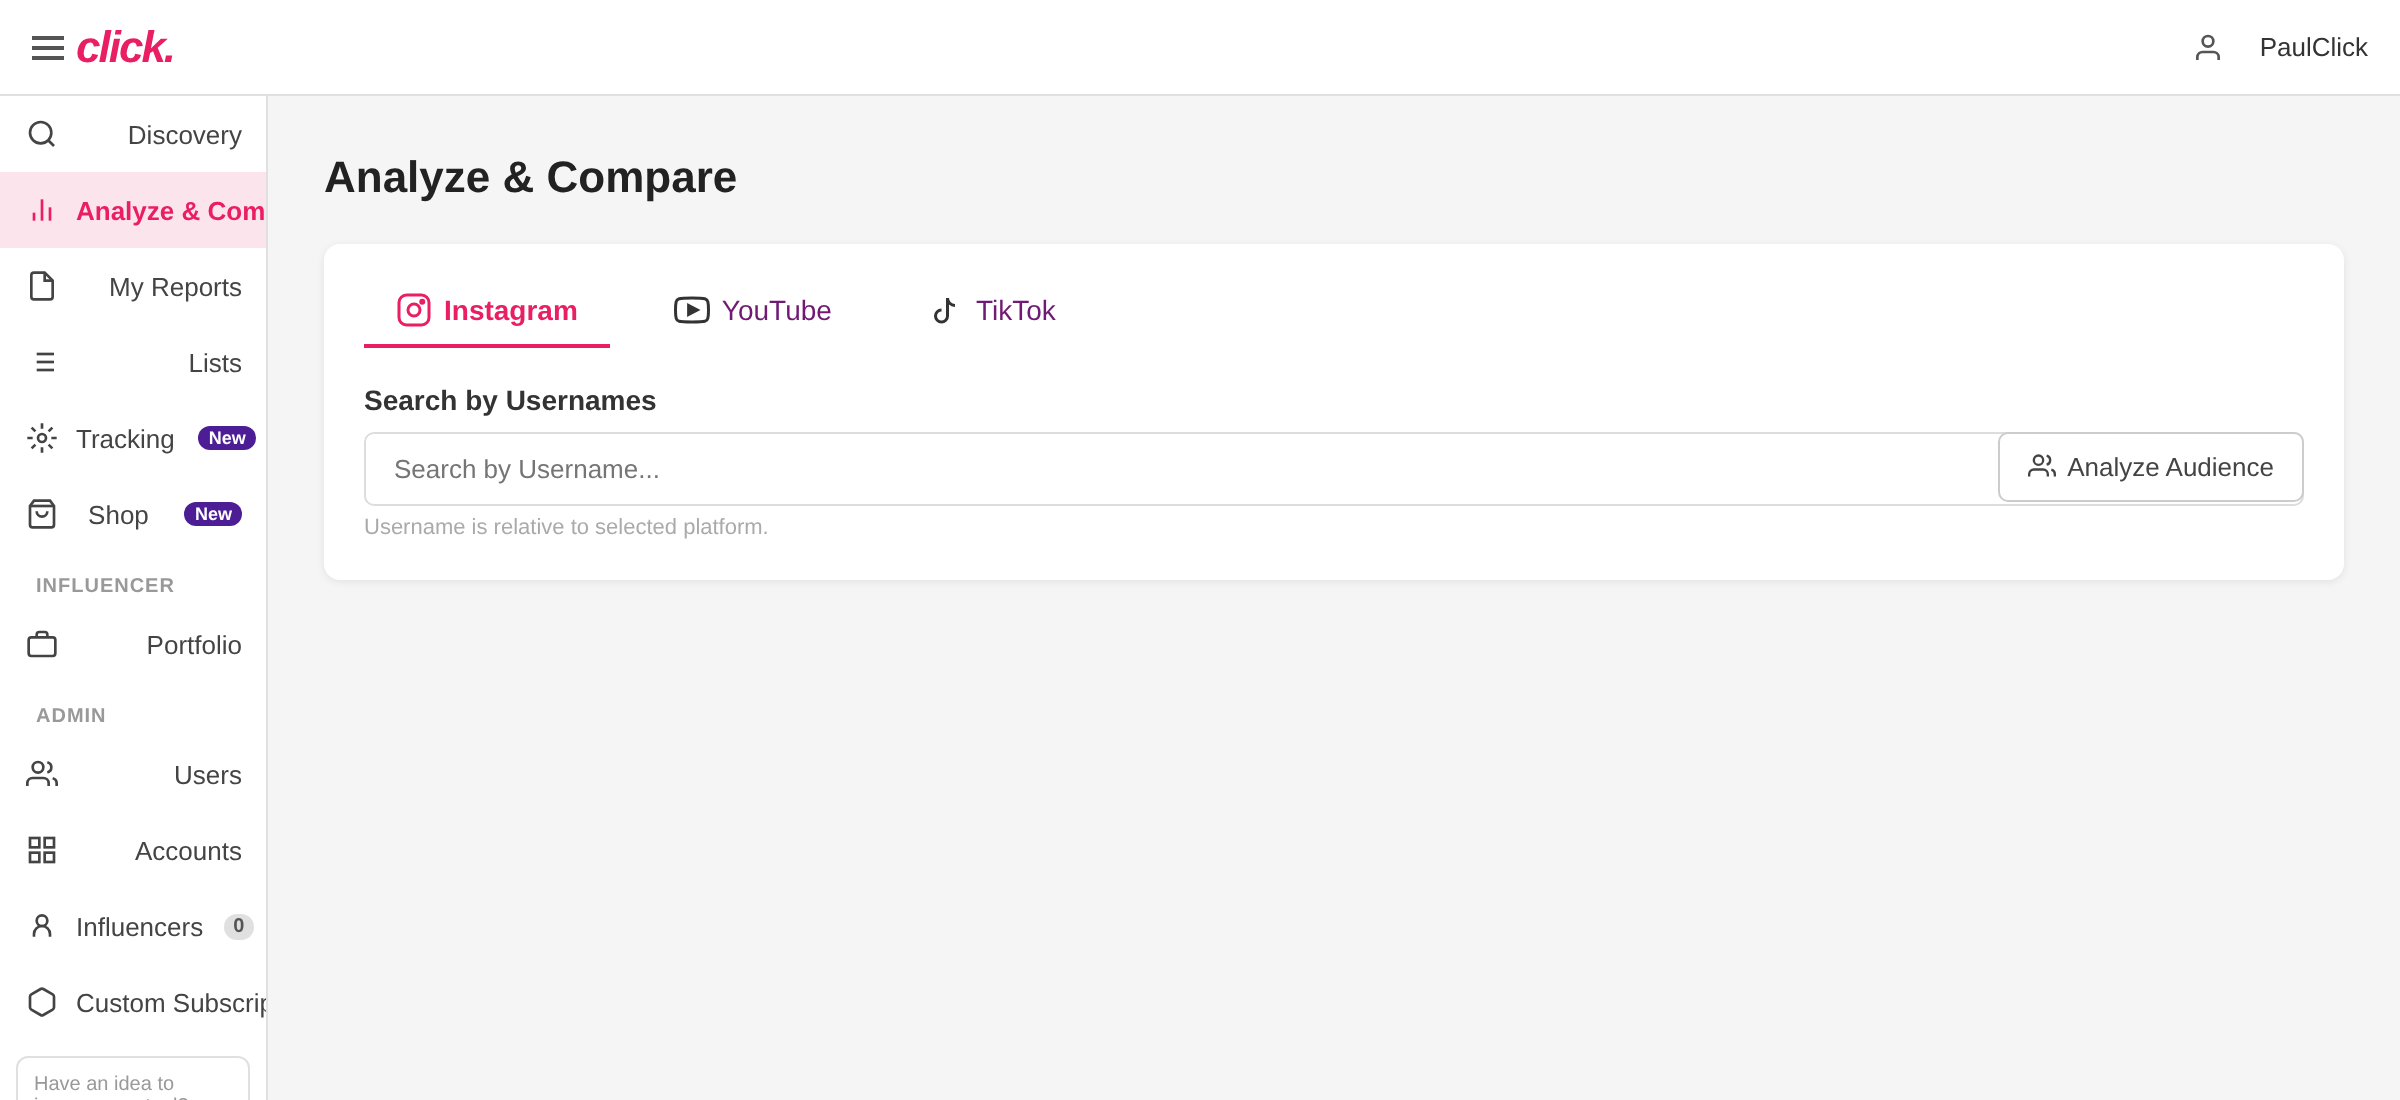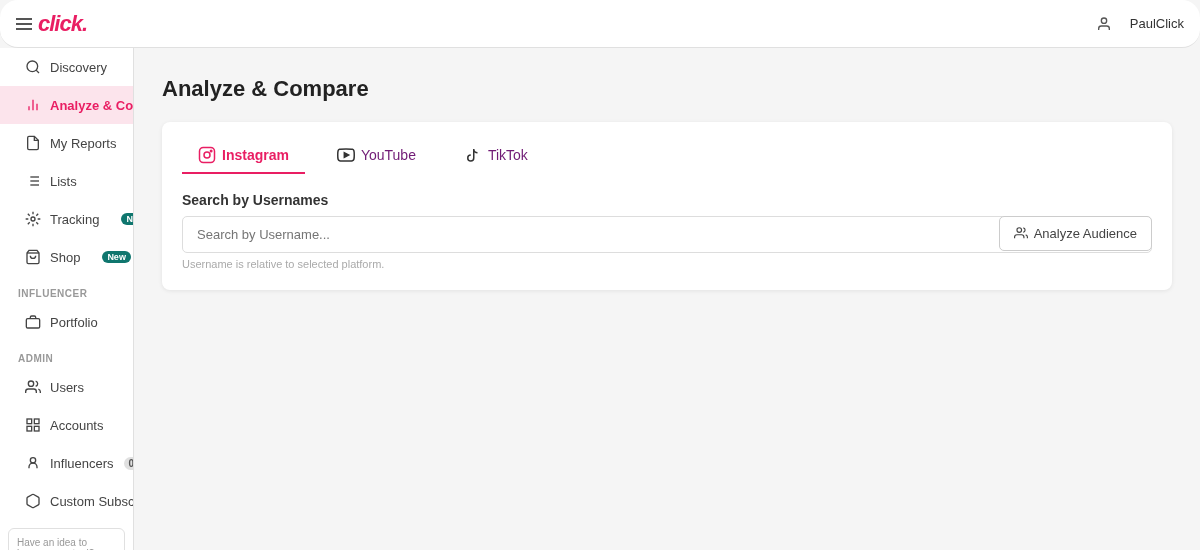--- a/index.html
+++ b/index.html
@@ -9,21 +9,20 @@
     .topbar {
       height: 48px;
       background: #fff;
       border-bottom: 1px solid #e0e0e0;
       display: flex;
       align-items: center;
       justify-content: space-between;
       padding: 0 16px;
       flex-shrink: 0;
       z-index: 10;
-      border-radius: 18px;
     }
     .topbar-logo {
       display: flex;
       align-items: center;
       gap: 6px;
     }
     .logo-hamburger {
       display: flex; flex-direction: column; gap: 3px; cursor: pointer;
     }
     .logo-hamburger span {
@@ -52,50 +51,51 @@
       display: flex;
       flex-direction: column;
       overflow-y: auto;
       flex-shrink: 0;
       padding-bottom: 8px;
     }
     .sidebar-item {
       display: flex;
       align-items: center;
       gap: 8px;
-      padding: 10px 24px;
+      padding: 10px 12px;
       cursor: pointer;
       font-size: 13px;
       color: #444;
       white-space: nowrap;
+      justify-content: space-between;
     }
     .sidebar-item.active {
       background: #fce4ec;
       color: #e91e63;
       font-weight: 600;
     }
     .sidebar-item .icon {
       width: 18px; height: 18px; flex-shrink: 0; display: flex; align-items: center; justify-content: center;
     }
     .sidebar-section-label {
       font-size: 10px;
       font-weight: 700;
       color: #999;
       padding: 12px 18px 4px;
       letter-spacing: 0.5px;
       text-transform: uppercase;
     }
     .badge-new {
-      background: #0f766e;
+      background: #4c1d95;
       color: #fff;
       font-size: 9px;
       font-weight: 700;
       padding: 1px 5px;
       border-radius: 8px;
-      margin-left: 14px;
+      margin-left: 4px;
     }
     .badge-count {
       background: #e0e0e0;
       color: #555;
       font-size: 10px;
       font-weight: 700;
       padding: 1px 5px;
       border-radius: 8px;
       margin-left: 2px;
     }

